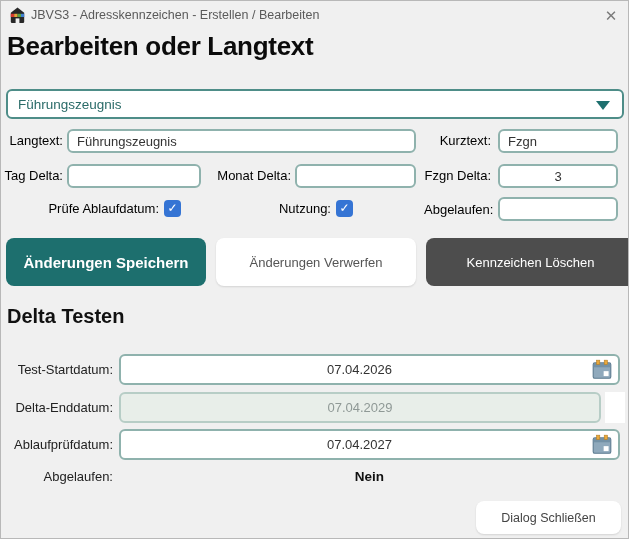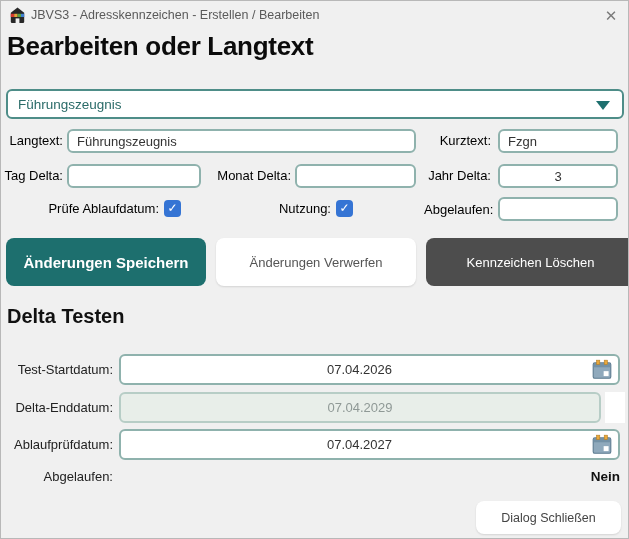--- a/index.html
+++ b/index.html
@@ -63,21 +63,21 @@
   .dfield {
     position:absolute; height:31px; background:#fff;
     border:2px solid #8fb2ad; border-radius:6px;
     font-family:"Liberation Sans", sans-serif;
     font-size:13px; color:#333; text-align:center; padding:0 28px 0 8px; outline:none;
   }
   .dfield.disabled { background:#e8eee9; border-color:#b7cdc6; color:#8f9996; padding:0 8px; }
   .white-block { position:absolute; background:#fff; }
   .cal-btn { position:absolute; width:22px; height:23px; cursor:pointer; }
 
-  .expired-val { font-size:13.5px; font-weight:700; color:#111; text-align:right; line-height:20px; }
+  .expired-val { font-size:13.5px; font-weight:700; color:#111; text-align:center; line-height:20px; }
 
   .btn-close-dialog {
     position:absolute; left:475px; top:500px; width:145px; height:33px;
     background:#fff; border:none; border-radius:8px; color:#444;
     font-family:"Liberation Sans", sans-serif; font-size:12.5px;
     box-shadow:0 1px 2px rgba(0,0,0,.12); cursor:pointer;
   }
   .bottom-line { left:0; top:537px; width:629px; height:2px; background:#8a8a8a; }
 </style>
 </head>
@@ -107,21 +107,21 @@
 
   <div class="abs lbl" style="left:0; top:128px; width:62px;">Langtext:</div>
   <input class="field" style="left: 66px; top: 128px; width: 349px;" value="Führungszeugnis">
   <div class="abs lbl" style="left:423px; top:128px; width:67px;">Kurztext:</div>
   <input class="field" style="left: 497px; top: 128px; width: 120px;" value="Fzgn">
 
   <div class="abs lbl" style="left:0; top:163px; width:62px;">Tag Delta:</div>
   <input class="field" style="left: 66px; top: 163px; width: 134px;" value="">
   <div class="abs lbl" style="left:200px; top:163px; width:90px;">Monat Delta:</div>
   <input class="field" style="left: 294px; top: 163px; width: 121px;" value="">
-  <div class="abs lbl" style="left:423px; top:163px; width:67px;">Jahr Delta:</div>
+  <div class="abs lbl" style="left:423px; top:163px; width:67px;">Fzgn Delta:</div>
   <input class="field center" style="left: 497px; top: 163px; width: 120px;" value="3">
 
   <div class="abs lbl" style="left:0; top:197px; width:158px; line-height:22px;">Prüfe Ablaufdatum:</div>
   <span class="checkbox" style="left:163px; top:199px;"><span>✓</span></span>
   <div class="abs lbl" style="left:240px; top:197px; width:90px; line-height:22px;">Nutzung:</div>
   <span class="checkbox" style="left:335px; top:199px;"><span>✓</span></span>
   <div class="abs lbl" style="left:423px; top:197px; width:67px; line-height:24px;">Abgelaufen:</div>
   <input class="field" style="left: 497px; top: 196px; width: 120px;" value="">
 
   <button class="btn btn-save">Änderungen Speichern</button>

